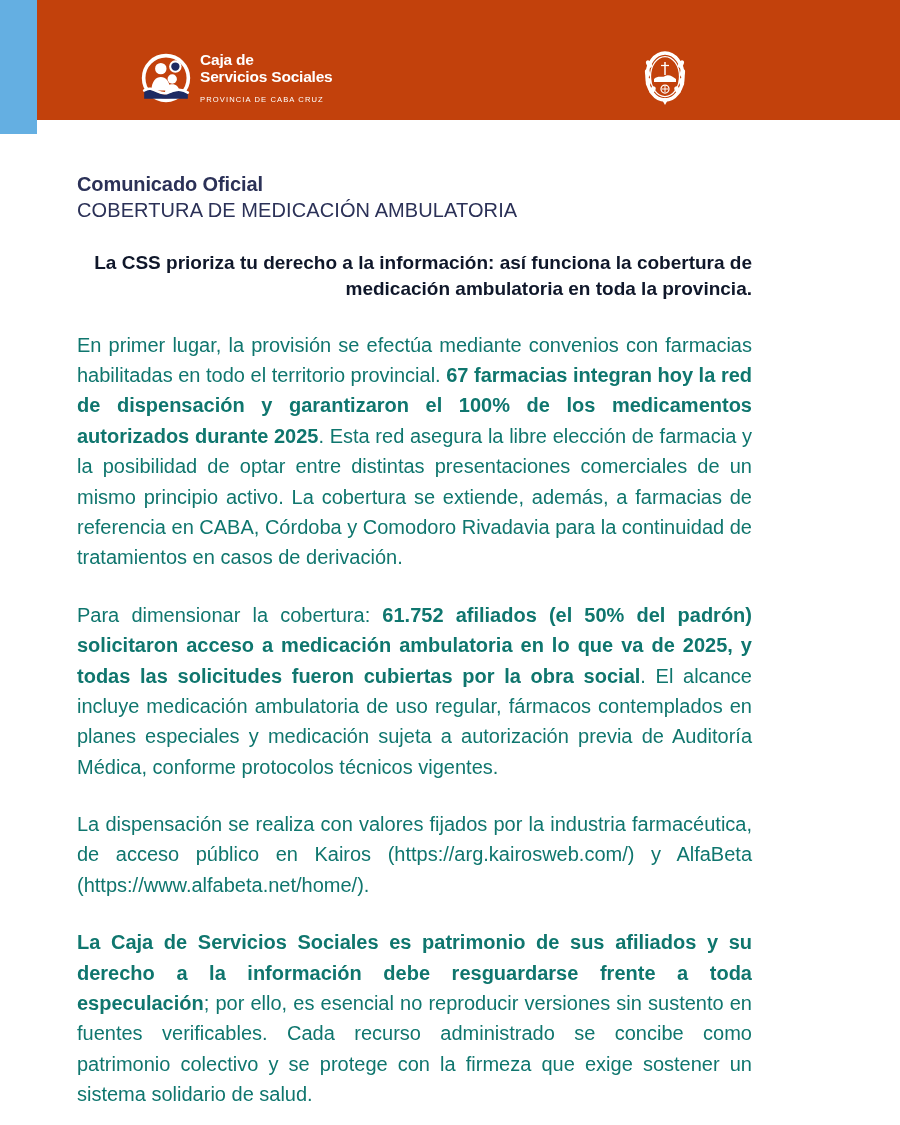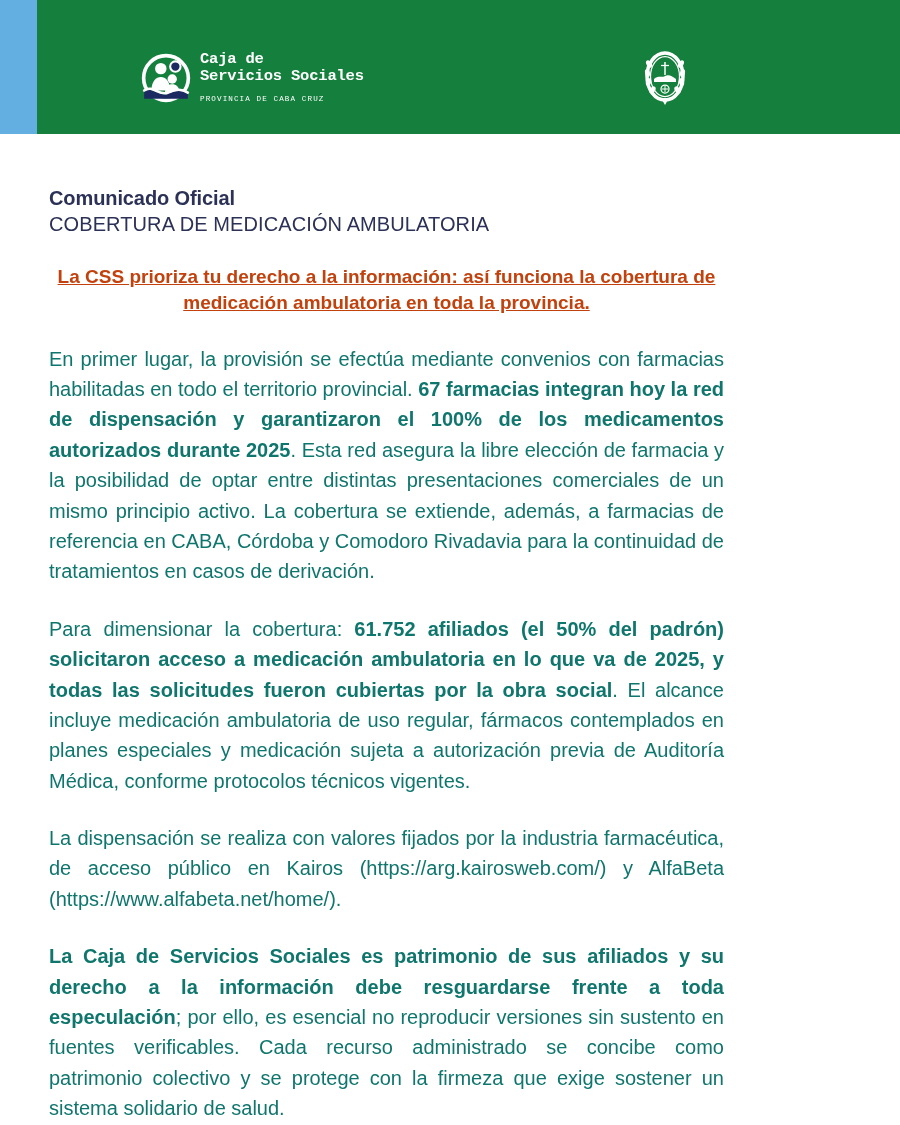--- a/index.html
+++ b/index.html
@@ -13,26 +13,25 @@
     font-family: "Liberation Sans", sans-serif;
     color: #2b3157;
     overflow: hidden;
     position: relative;
   }
 
   
   .header {
     position: relative;
     width: 900px;
-    height: 134px;
-    background: #15803d;
+    height: 120px;
+    background: #c2410c;
     display: flex;
     align-items: center;
     box-sizing: border-box;
-    font-family: Liberation Mono, monospace;
   }
   .header-accent {
     position: absolute;
     left: 0;
     top: 0;
     width: 37px;
     height: 134px;
     background: #64afe2;
   }
 
@@ -107,20 +106,21 @@
     font-weight: bold;
     color: #ffffff;
     letter-spacing: 0.6px;
   }
 
   
   .page {
     padding: 0 24px 0 49px;
     box-sizing: border-box;
     width: 748px;
+    margin-left: 28px;
   }
 
   .title-block {
     margin-top: 52px;
   }
   .title-main {
     font-size: 20px;
     font-weight: bold;
     letter-spacing: -0.1px;
     line-height: 1.28;
@@ -131,23 +131,22 @@
     letter-spacing: 0.1px;
     line-height: 1.28;
     color: #2b3157;
   }
 
   .lead {
     margin-top: 27px;
     font-size: 19px;
     font-weight: bold;
     line-height: 1.38;
-    color: #c2410c;
-    text-align: center;
-    text-decoration: underline;
+    color: #0f172a;
+    text-align: right;
   }
 
   .para {
     margin-top: 27px;
     font-size: 20px;
     line-height: 1.52;
     color: #0f766e;
     text-align: justify;
     text-justify: inter-word;
   }

